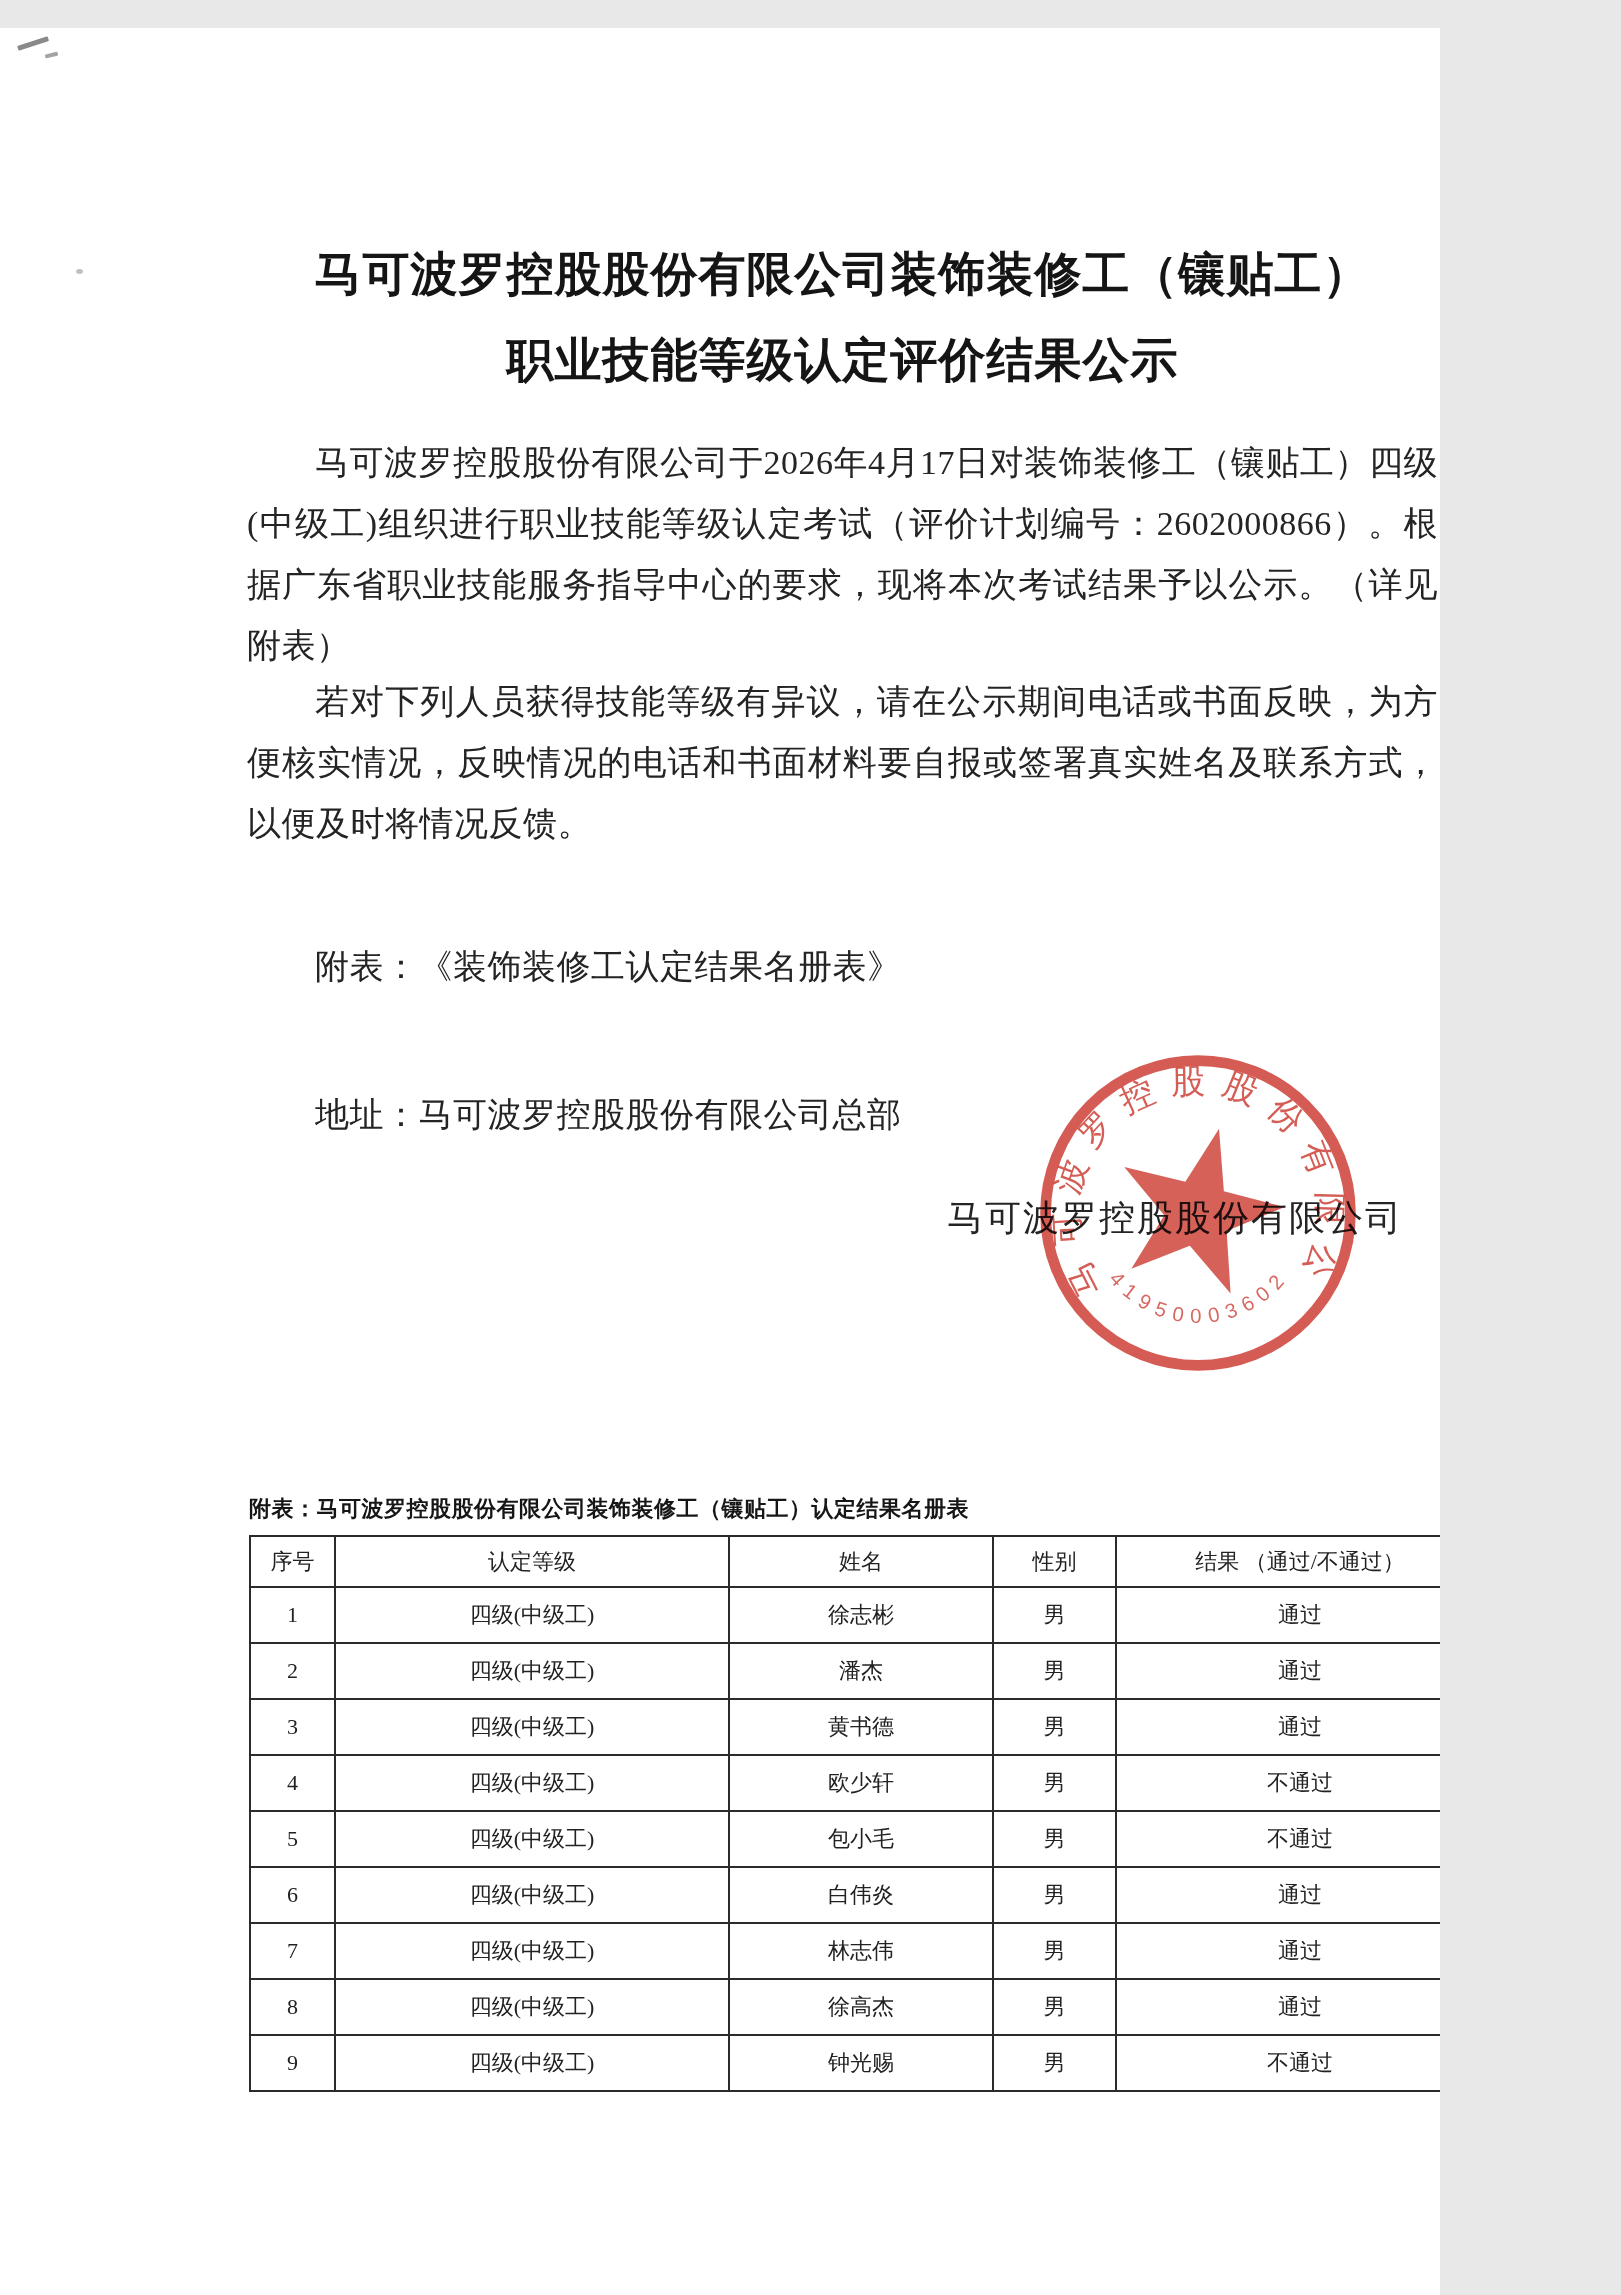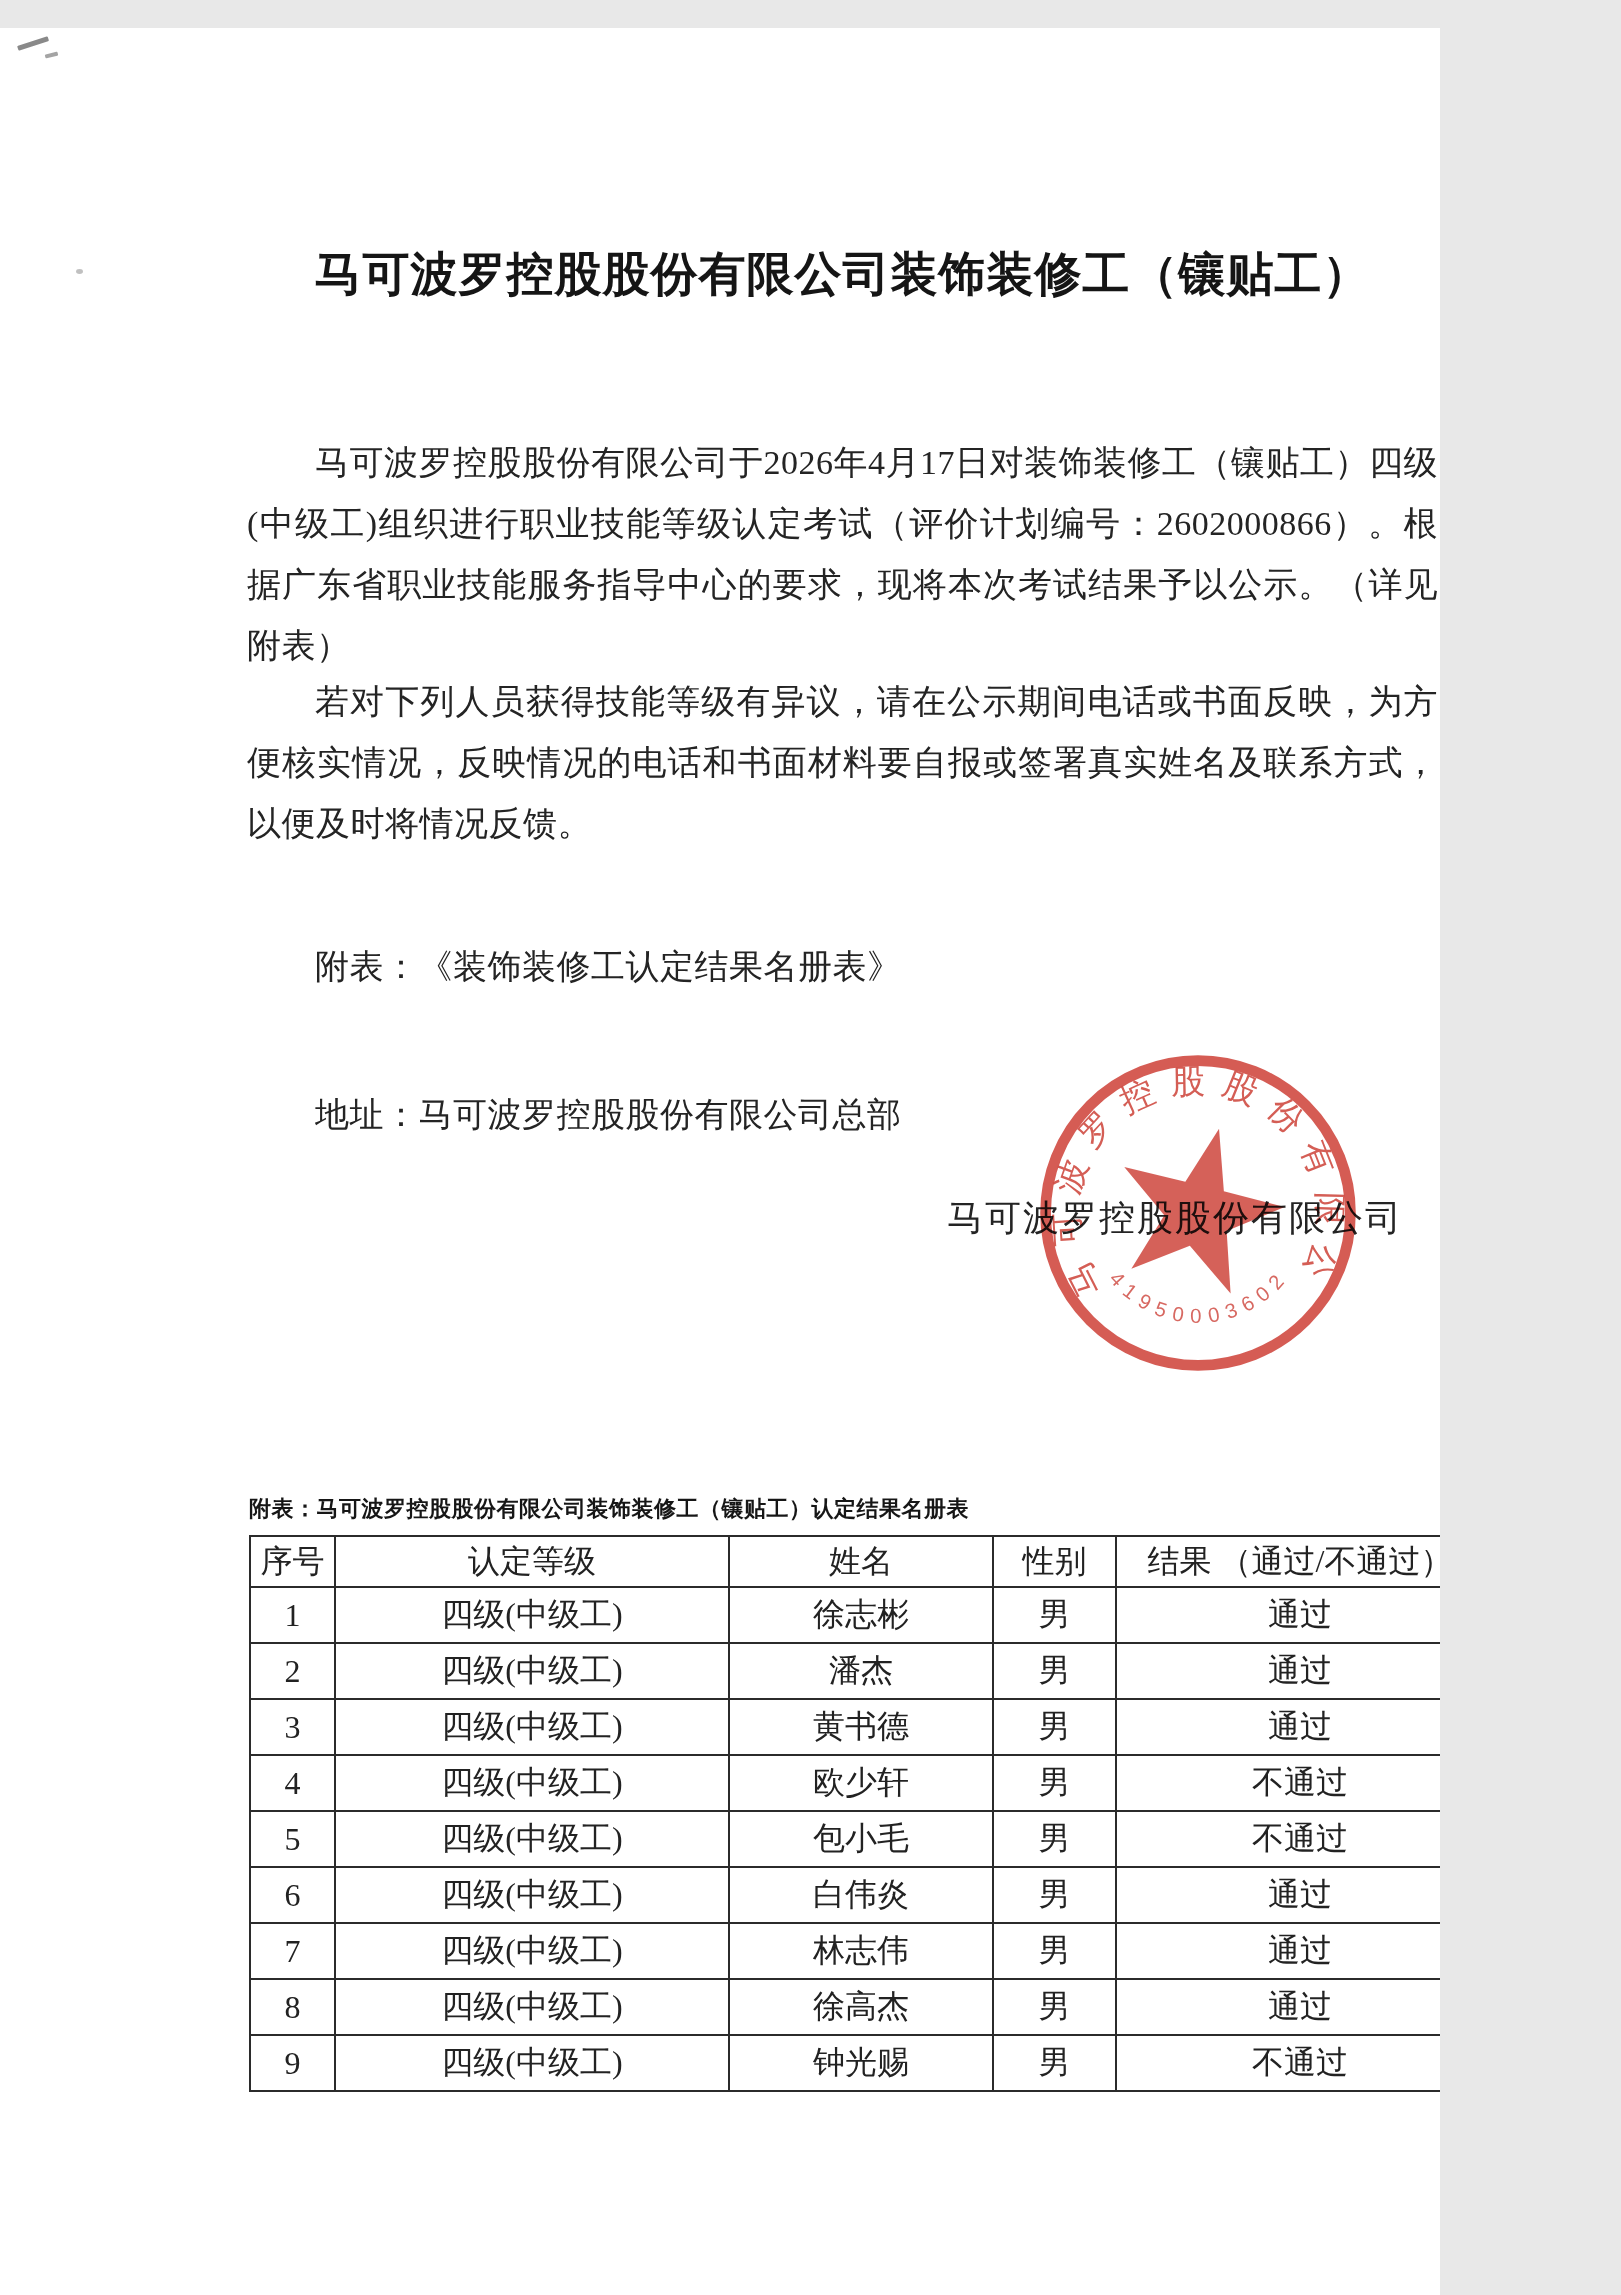--- a/index.html
+++ b/index.html
@@ -74,21 +74,21 @@
     font-weight:700;
     font-size:22px;color:#161616;
     letter-spacing:0.5px;
     margin:0 0 11.2px 0;
     white-space:nowrap;
   }
   table.roster{
     border-collapse:collapse;
     width:1233px;
     table-layout:fixed;
-    font-size:32px;color:#222222;
+    font-size:22px;color:#222222;
   }
   table.roster th,table.roster td{
     border:2.6px solid #2b2b2b;
     text-align:center;vertical-align:middle;
     font-weight:normal;
     padding:0;
     overflow:hidden;
   }
   table.roster thead th{height:49px;}
   table.roster tbody td{height:54px;}
@@ -97,20 +97,21 @@
 <body>
 
 <div class="page">
 
   <div class="speck s1"></div>
   <div class="speck s2"></div>
   <div class="speck s3"></div>
 
   <div class="doc-title">
     <div>马可波罗控股股份有限公司装饰装修工（镶贴工）</div>
+    <div>职业技能等级认定评价结果公示</div>
   </div>
 
   <div class="para p1">马可波罗控股股份有限公司于2026年4月17日对装饰装修工（镶贴工）四级(中级工)组织进行职业技能等级认定考试（评价计划编号：2602000866）。根据广东省职业技能服务指导中心的要求，现将本次考试结果予以公示。（详见附表）</div>
   <div class="para p2">若对下列人员获得技能等级有异议，请在公示期间电话或书面反映，为方便核实情况，反映情况的电话和书面材料要自报或签署真实姓名及联系方式，以便及时将情况反馈。</div>
 
   <div class="line l-attach">附表：《装饰装修工认定结果名册表》</div>
   <div class="line l-address">地址：马可波罗控股股份有限公司总部</div>
 
   <div class="sig-company">马可波罗控股股份有限公司</div>
 

